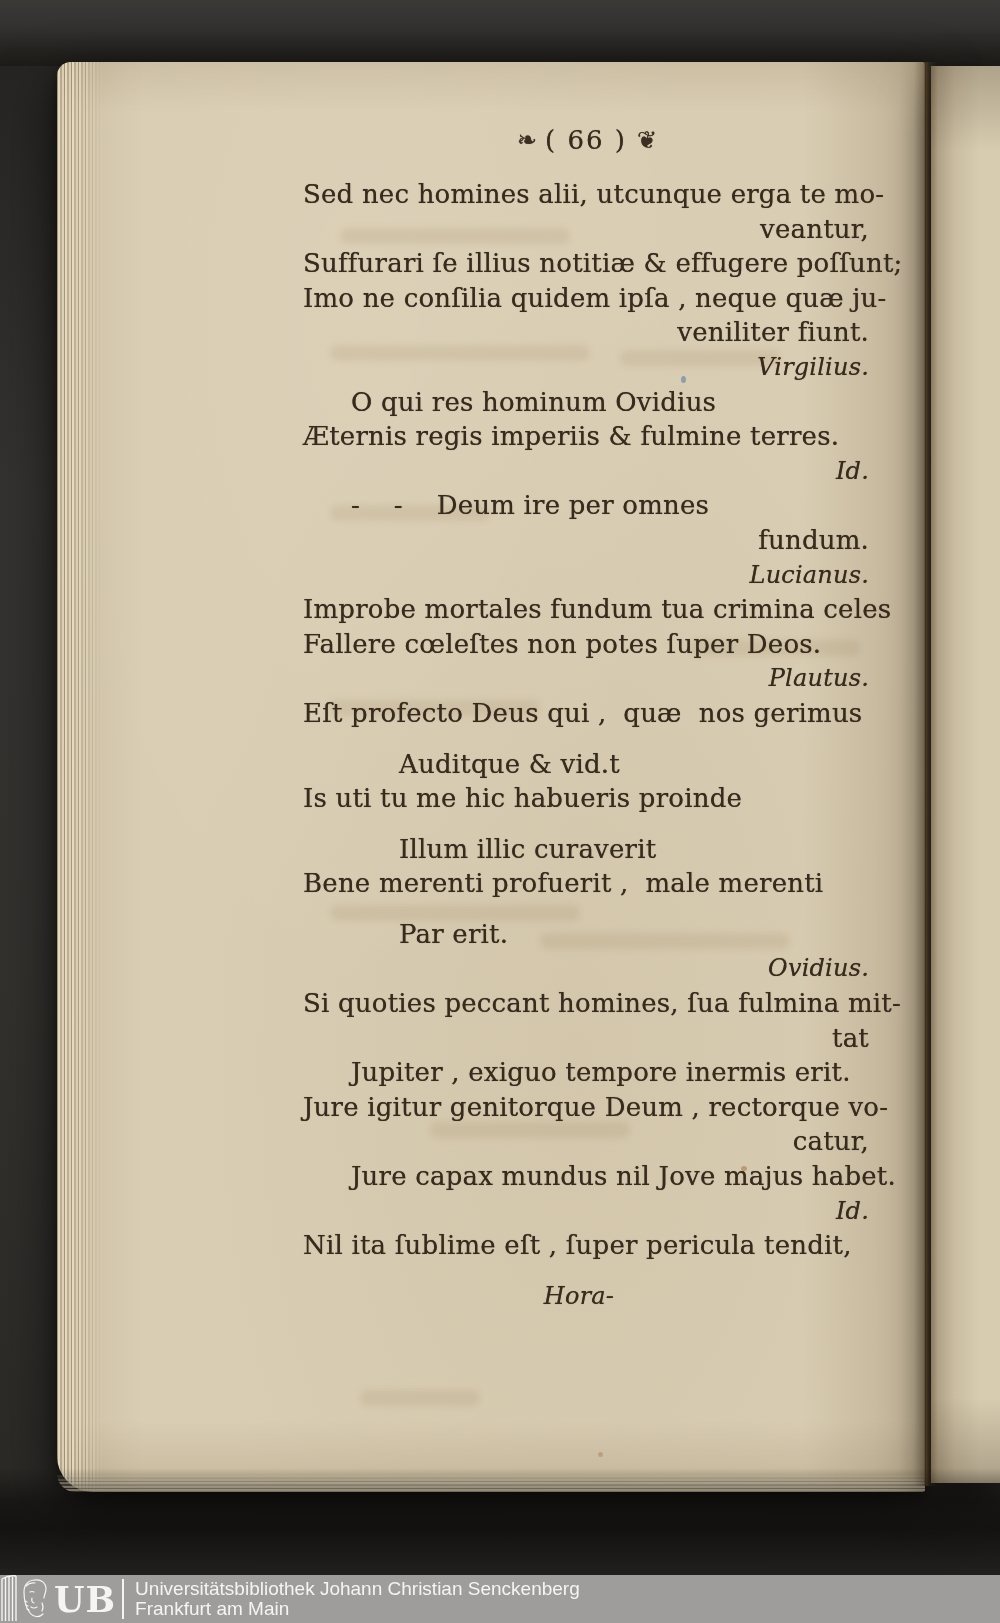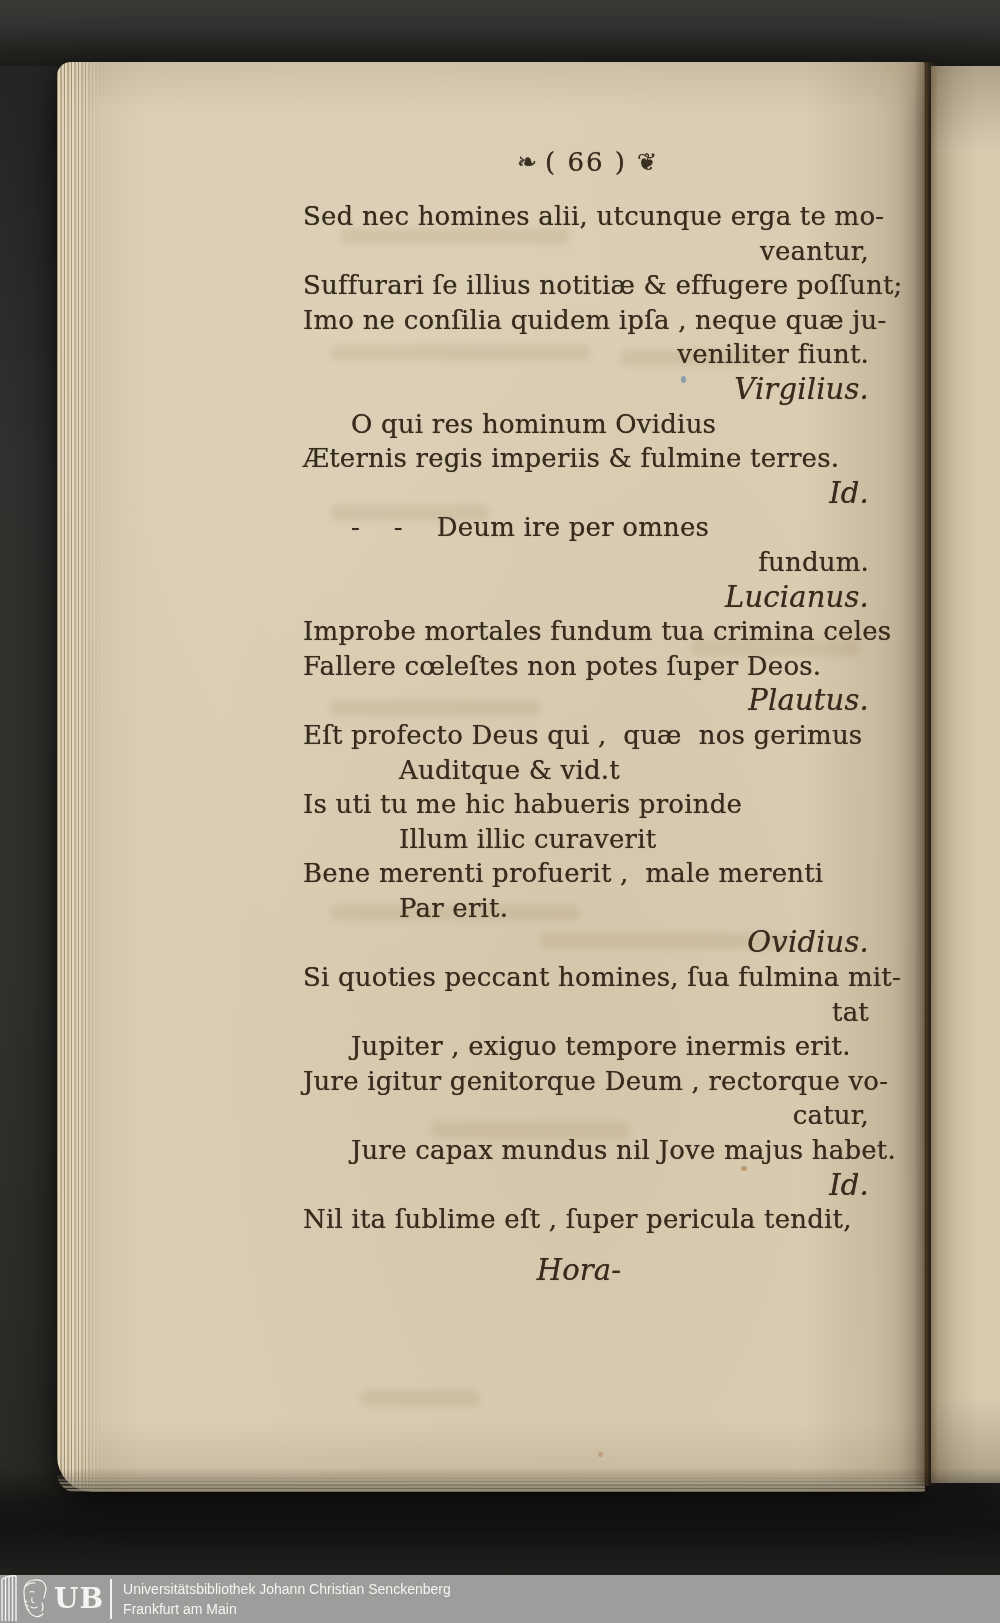--- a/index.html
+++ b/index.html
@@ -54,46 +54,46 @@
       linear-gradient(180deg, rgba(70,58,40,.28) 0, transparent 6%, transparent 94%, rgba(70,58,40,.3) 100%),
       #d7cbb0;
     box-shadow:0 20px 45px rgba(0,0,0,.6);
   }
   .gutter{
     position:absolute;left:914px;top:62px;width:24px;height:1424px;
     background:linear-gradient(90deg, transparent 0, rgba(76,58,34,.3) 38%, #463621 52%, rgba(76,58,34,.38) 64%, transparent 100%);
   }
   
   .textblock{
-    position:absolute;left:303px;top:147px;width:566px;color:#362b1d;
+    position:absolute;left:303px;top:125px;width:566px;color:#362b1d;
     font-size:26px;letter-spacing:.2px;
     text-shadow:0 0 .7px rgba(54,43,29,.75);
   }
   .pg-header{height:52px;text-align:center;font-size:26px;white-space:pre;}
   .pg-header .orn{font-family:"DejaVu Sans",sans-serif;font-size:24px;letter-spacing:-2px;position:relative;top:-1px;color:#3a2f21;}
   .pg-header .num{padding:0 10px;letter-spacing:2px;}
   .tl{height:34.6px;line-height:34.6px;white-space:pre;}
   .tl.c{text-align:right;}
   .tl.r{text-align:center;padding-right:14px;margin-top:16px;}
   .tl.i1{padding-left:48px;}
-  .tl.i2{padding-left:96px;}
-  .tl.it{font-style:italic;font-size:29px;}
+  .tl.i2{padding-left:96px;margin-top:16px;}
+  .tl.it{font-style:italic;font-size:24px;}
   
   .ghost{position:absolute;height:16px;border-radius:8px;background:rgba(146,118,78,.14);filter:blur(3px);}
   .speck{position:absolute;border-radius:50%;}
   
   .footer-bar{
     position:absolute;left:0;bottom:0;width:100%;height:48px;background:#9e9d9b;
     display:flex;align-items:center;color:#f4f4f2;
   }
   .logo{display:flex;align-items:center;height:100%;}
   .logo svg{display:block;}
-  .ub-text{font-family:"DejaVu Serif",serif;font-weight:bold;font-size:28px;line-height:1;letter-spacing:1px;margin-left:2px;}
+  .ub-text{font-family:"DejaVu Serif",serif;font-weight:bold;font-size:35px;line-height:1;letter-spacing:1px;margin-left:2px;}
   .logo-divider{display:inline-block;width:2px;height:40px;background:#f4f4f2;margin:0 11px 0 6px;}
-  .inst{font-family:"Liberation Sans",sans-serif;font-size:14px;line-height:20px;}
+  .inst{font-family:"Liberation Sans",sans-serif;font-size:19px;line-height:20px;}
 </style>
 </head>
 <body>
 
 <div class="scene">
   <div class="top-shade"></div>
 
   <div class="page-left"></div>
   <div class="page-right"></div>
   <div class="gutter"></div>

